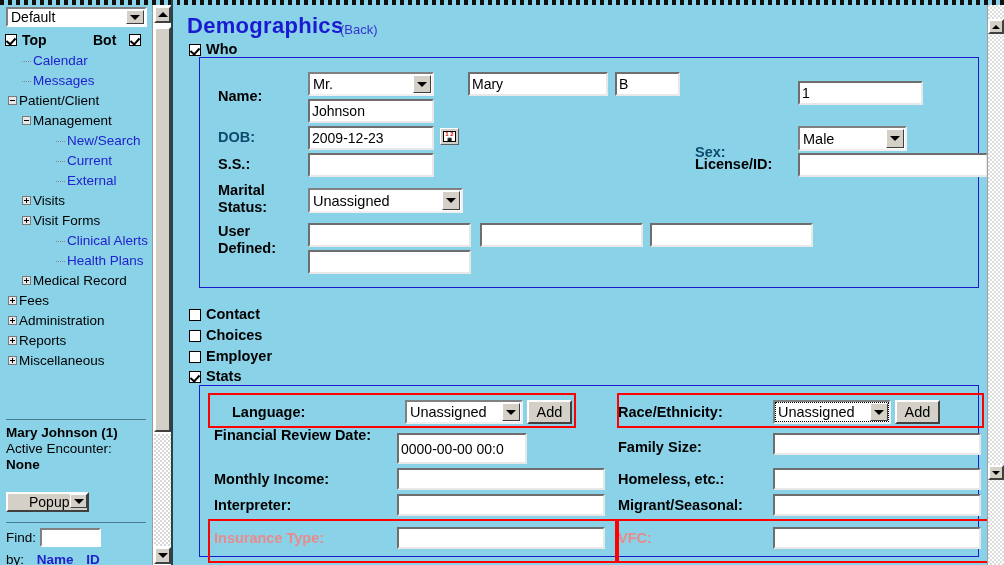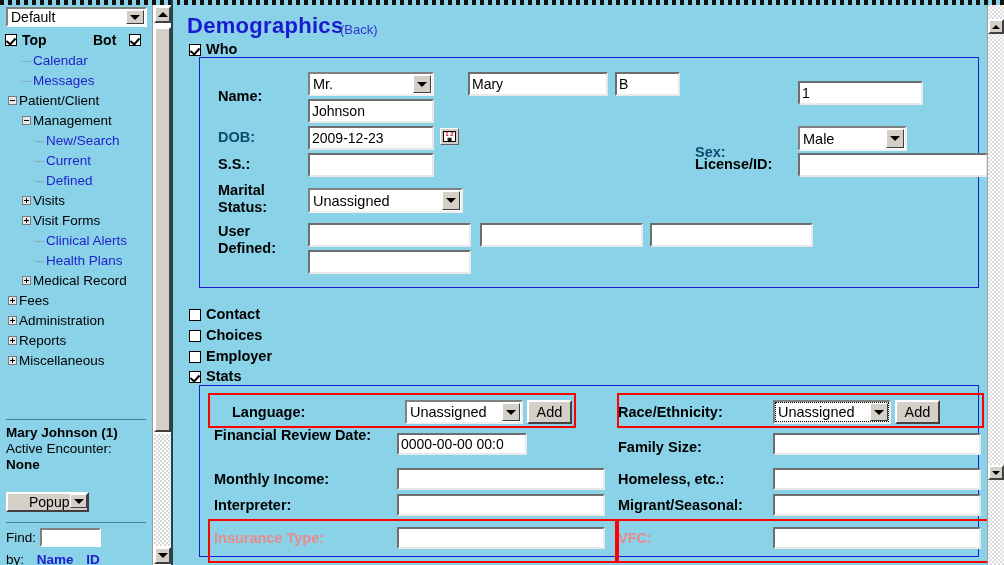--- a/index.html
+++ b/index.html
@@ -123,21 +123,21 @@
   .tnode .dash {
     display: inline-block; width: 9px; margin-right: 2px;
     border-top: 1px dotted #888; vertical-align: 3px; height: 1px;
   }
   .tnode a {
     color: #2222cc; text-decoration: none; cursor: pointer;
   }
   .tnode .plain { color: #000; }
   .ind0 { padding-left: 8px; }
   .ind1 { padding-left: 22px; }
-  .ind2 { padding-left: 35px; }
+  .ind2 { padding-left: 56px; }
 
   
   .hr-line {
     position: absolute; left: 6px; width: 140px; height: 1px;
     background: #4a7f8f;
   }
   #actinfo {
     position: absolute; left: 6px; top: 420px;
     width: 145px; font-size: 13.5px; color: #000;
     line-height: 16px;
@@ -377,21 +377,21 @@
       <span class="cbx checked cb-bot"></span>
     </div>
 
     <div id="tree">
         <div class="tnode ind1"><span class="dash"></span><a href="#">Calendar</a></div>
         <div class="tnode ind1"><span class="dash"></span><a href="#">Messages</a></div>
         <div class="tnode ind0"><span class="plus"></span><span class="plain">Patient/Client</span></div>
         <div class="tnode ind1"><span class="plus"></span><span class="plain">Management</span></div>
         <div class="tnode ind2"><span class="dash"></span><a href="#">New/Search</a></div>
         <div class="tnode ind2"><span class="dash"></span><a href="#">Current</a></div>
-        <div class="tnode ind2"><span class="dash"></span><a href="#">Defined</a></div>
+        <div class="tnode ind2"><span class="dash"></span><a href="#">External</a></div>
         <div class="tnode ind1"><span class="plus plusv"></span><span class="plain">Visits</span></div>
         <div class="tnode ind1"><span class="plus plusv"></span><span class="plain">Visit Forms</span></div>
         <div class="tnode ind2"><span class="dash"></span><a href="#">Clinical Alerts</a></div>
         <div class="tnode ind2"><span class="dash"></span><a href="#">Health Plans</a></div>
         <div class="tnode ind1"><span class="plus plusv"></span><span class="plain">Medical Record</span></div>
         <div class="tnode ind0"><span class="plus plusv"></span><span class="plain">Fees</span></div>
         <div class="tnode ind0"><span class="plus plusv"></span><span class="plain">Administration</span></div>
         <div class="tnode ind0"><span class="plus plusv"></span><span class="plain">Reports</span></div>
         <div class="tnode ind0"><span class="plus plusv"></span><span class="plain">Miscellaneous</span></div>
       </div>
@@ -541,21 +541,21 @@
         <span>Unassigned</span>
         <span class="arrowbox">
             <span class="tri-down"></span>
           </span>
       </div>
       <div class="btn" style="left:327px; top:14px; width:45px; height:24px;">
         <span>Add</span>
       </div>
 
       <div class="lbl" style="position:absolute; left:14px; top:41px; width:185px; line-height:17px;">Financial Review Date:</div>
-      <div class="inp" style="left:197px; top:47px; width:130px; height:22px;">
+      <div class="inp" style="left:197px; top:47px; width:130px; height:31px;">
         <span>0000-00-00 00:0</span>
       </div>
 
       <div class="lbl" style="position:absolute; left:14px; top:85px;">Monthly Income:</div>
       <div class="inp" style="left:197px; top:82px; width:208px; height:22px;">
         <span></span>
       </div>
 
       <div class="lbl" style="position:absolute; left:14px; top:111px;">Interpreter:</div>
       <div class="inp" style="left:197px; top:108px; width:208px; height:22px;">

